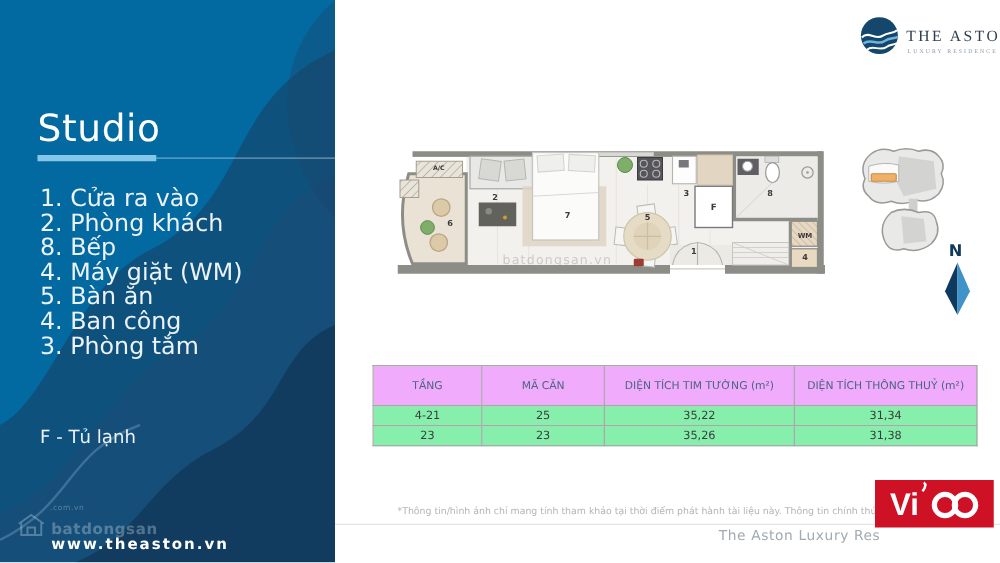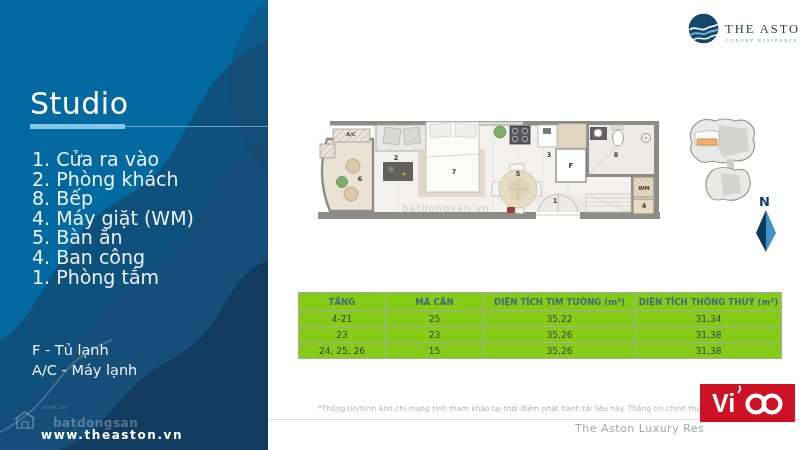--- a/index.html
+++ b/index.html
@@ -9,21 +9,21 @@
 
   
   .sidebar { position:absolute; left:0; top:0; width:268px; height:450px; background:#0369a1; overflow:hidden; }
   .sidebar-waves { position:absolute; left:0; top:0; }
   .side-title { position:absolute; left:30px; top:86px; font-size:30px; color:#ffffff; letter-spacing:0.5px; }
   .title-rule { position:absolute; left:30px; top:126px; width:238px; height:1px; background:rgba(190,220,240,0.55); }
   .title-rule-accent { position:absolute; left:30px; top:124px; width:95px; height:5px; background:#85c7e8; }
   .legend { position:absolute; left:32px; top:150px; color:#ecf2f7; font-size:19px; line-height:19.6px; }
   .notes { position:absolute; left:32px; top:341px; color:#ecf2f7; font-size:14.5px; line-height:19.6px; }
   .bds-mark { position:absolute; left:12px; top:403px; opacity:0.33; color:#d7e2ea; }
-  .bds-mark .row { display:flex; align-items:flex-end; gap:15px; }
+  .bds-mark .row { display:flex; align-items:flex-end; gap:3px; }
   .bds-text1 { font-size:6px; letter-spacing:0.5px; margin-left:28px; }
   .bds-text2 { font-size:12px; font-weight:bold; letter-spacing:0.5px; }
   .website { position:absolute; left:25px; top:428px; color:#ffffff; font-size:12px; font-weight:bold; letter-spacing:1.6px;margin-left:16px; }
 
   
   .brand { position:absolute; left:688px; top:13px; }
   .brand-name { position:absolute; left:37px; top:9px; font-family:"Liberation Serif",serif; font-size:12.5px; color:#2e3d4e; letter-spacing:2px; white-space:nowrap; }
   .brand-tagline { position:absolute; left:38px; top:25px; font-family:"Liberation Serif",serif; font-size:4.6px; color:#8795a3; letter-spacing:1.7px; white-space:nowrap; }
 
   
@@ -31,22 +31,22 @@
   .plan-watermark { position:absolute; left:378px; top:203px; font-size:10px; color:rgba(140,140,140,0.38); letter-spacing:1px;margin-left:24px; }
 
   
   .siteplan { position:absolute; left:683px; top:115px; }
   .north-label { position:absolute; left:759px; top:194px; font-size:13px; font-weight:bold; color:#0f3a5c; }
   .north-arrow { position:absolute; left:753px; top:208px; }
 
   
   .area-table { position:absolute; left:298px; top:292px; border-collapse:collapse; table-layout:fixed; width:483px; font-size:9px; }
   .area-table th, .area-table td { border:1px solid #a9a9a9; text-align:center; padding:0; }
-  .area-table th { height:18px; background:#84cc16; color:#4a6580; font-weight:bold; font-size:8.6px; }
-  .area-table td { height:16px; background:#84cc16; color:#3c3c3c; }
+  .area-table th { height:32px; background:#f0abfc; color:#4a6580; font-weight:normal; font-size:8.6px; }
+  .area-table td { height:16px; background:#86efac; color:#3c3c3c; }
 
   
   .disclaimer { position:absolute; left:318px; top:404px; font-size:7.5px; color:#b5b5b5; white-space:nowrap; }
   .footer-rule { position:absolute; left:268px; top:419px; width:532px; height:1px; background:#e3e3e3; }
   .project-name { position:absolute; left:575px; top:422px; font-size:11px; color:#a0aab2; letter-spacing:0.5px; white-space:nowrap; }
   .vico { position:absolute; left:700px; top:384px; width:95px; height:38px; background:#cf1126; z-index:10; }
 </style>
 </head>
 <body>
 
@@ -65,26 +65,25 @@
     <div class="title-rule"></div>
     <div class="title-rule-accent"></div>
 
     <div class="legend">
       <div>1. Cửa ra vào</div>
       <div>2. Phòng khách</div>
       <div>8. Bếp</div>
       <div>4. Máy giặt (WM)</div>
       <div>5. Bàn ăn</div>
       <div>4. Ban công</div>
-      <div>1. Phòng tắm</div>
+      <div>3. Phòng tắm</div>
     </div>
 
     <div class="notes">
       <div>F - Tủ lạnh</div>
-      <div>A/C - Máy lạnh</div>
     </div>
 
     <div class="bds-mark">
       <div class="bds-text1">.com.vn</div>
       <div class="row">
         <svg width="26" height="20" viewBox="0 0 26 20">
           <path d="M3,9 L13,2 L23,9 M5,8 L5,18 L21,18 L21,8 M10,18 L10,12 L16,12 L16,18" stroke="#d7e2ea" stroke-width="1.6" fill="none"></path>
         </svg>
         <div class="bds-text2">batdongsan</div>
       </div>
@@ -268,26 +267,20 @@
         <td>25</td>
         <td>35,22</td>
         <td>31,34</td>
       </tr>
       <tr>
         <td>23</td>
         <td>23</td>
         <td>35,26</td>
         <td>31,38</td>
       </tr>
-      <tr>
-        <td>24, 25, 26</td>
-        <td>15</td>
-        <td>35,26</td>
-        <td>31,38</td>
-      </tr>
     </tbody>
   </table>
 
   <div class="disclaimer">*Thông tin/hình ảnh chỉ mang tính tham khảo tại thời điểm phát hành tài liệu này. Thông tin chính thức căn cứ t</div>
   <div class="footer-rule"></div>
   <div class="project-name">The Aston Luxury Res</div>
 
   <div class="vico">
     <svg width="95" height="38" viewBox="0 0 95 38">
       <text x="12" y="28" font-family="Liberation Sans, sans-serif" font-size="25" font-weight="bold" fill="#ffffff">Vi</text>

